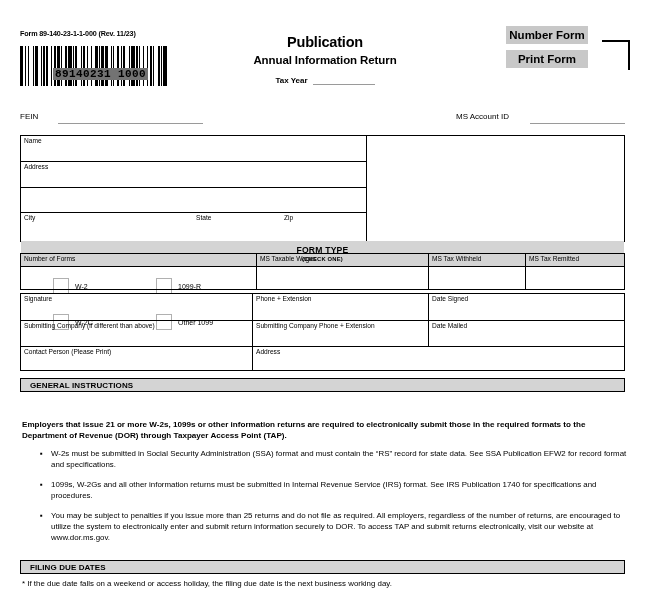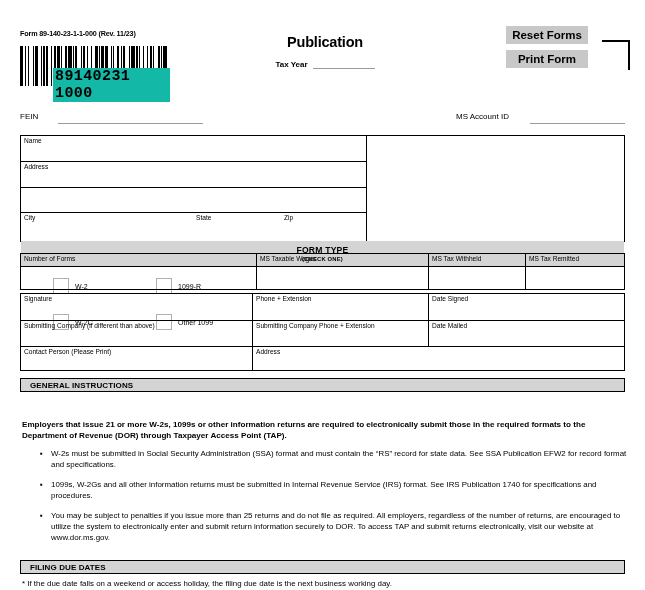--- a/index.html
+++ b/index.html
@@ -21,22 +21,22 @@
   .barcode {
     position:absolute; left:20px; top:46px;
     width:150px; height:40px;
     display:flex; align-items:flex-start;
   }
   .barcode .bars { display:flex; height:40px; width:150px; }
   .barcode .bars i { display:block; height:100%; background:#000; }
   .barcode .num {
     position:absolute; left:33px; top:22px;
     font-family:"Liberation Mono", monospace;
-    font-size:15px; font-weight:700;
-    background:#14b8a6; padding:0 2px; letter-spacing:0.4px;
+    font-size:11px; font-weight:700;
+    background:#737373; padding:0 2px; letter-spacing:0.4px;
   }
 
   .title-wrap { position:absolute; left:200px; top:34px; width:250px; text-align:center; }
   .title-main { font-size:14.5px; font-weight:700; letter-spacing:-0.2px; }
   .title-sub  { font-size:11.5px; font-weight:700; margin-top:4px; letter-spacing:-0.1px; }
   .taxyear-row {
     margin-top:9px; display:flex; justify-content:center;
     align-items:flex-end; gap:5px;
   }
   .taxyear-label { font-size:8px; font-weight:700; }
@@ -240,27 +240,28 @@
       <i style="width: 1.15385px; background: rgb(0, 0, 0);"></i>
       <i style="width: 1.15385px; background: rgb(255, 255, 255);"></i>
       <i style="width: 3.46154px; background: rgb(0, 0, 0);"></i>
       <i style="width: 2.30769px; background: rgb(255, 255, 255);"></i>
     </div>
   <div class="num">89140231 1000</div>
 </div>
 
 <div class="title-wrap">
   <div class="title-main">Publication</div>
+  <div class="title-sub">Annual Information Return</div>
   <div class="taxyear-row">
     <span class="taxyear-label">Tax Year</span>
     <span class="taxyear-line"></span>
   </div>
 </div>
 
-<button class="btn" id="btn-reset">Reset Forms</button>
+<button class="btn" id="btn-reset">Number Form</button>
 <button class="btn" id="btn-print">Print Form</button>
 <div class="corner"></div>
 
 <div class="fein-row">
   <span class="fld-label fein-label">FEIN</span>
   <span class="fld-line fein-line"></span>
   <span class="fld-label msid-label">MS Account ID</span>
   <span class="fld-line msid-line"></span>
 </div>
 

